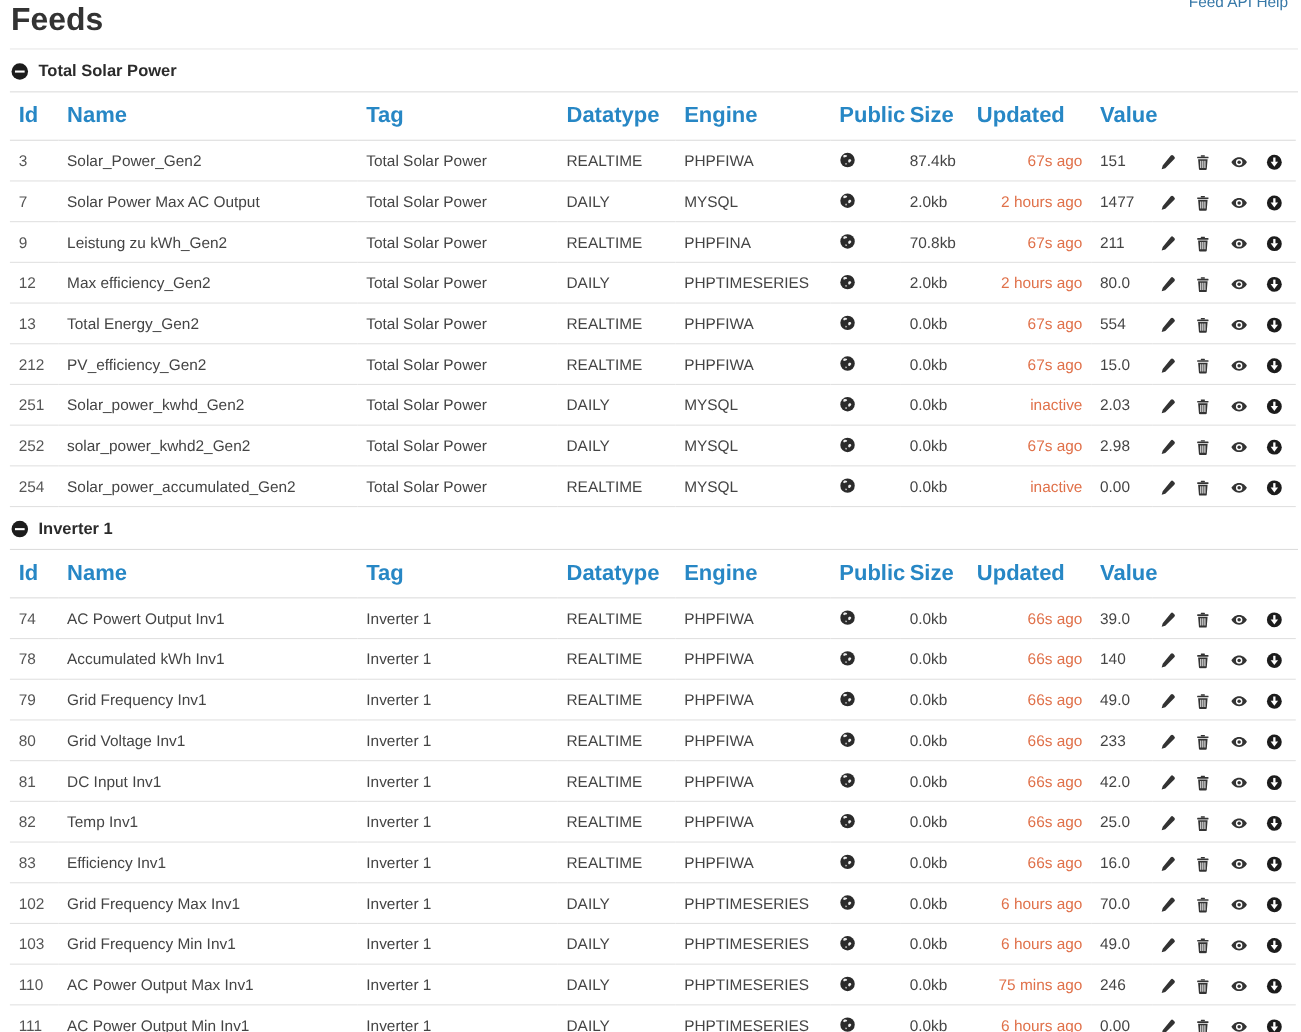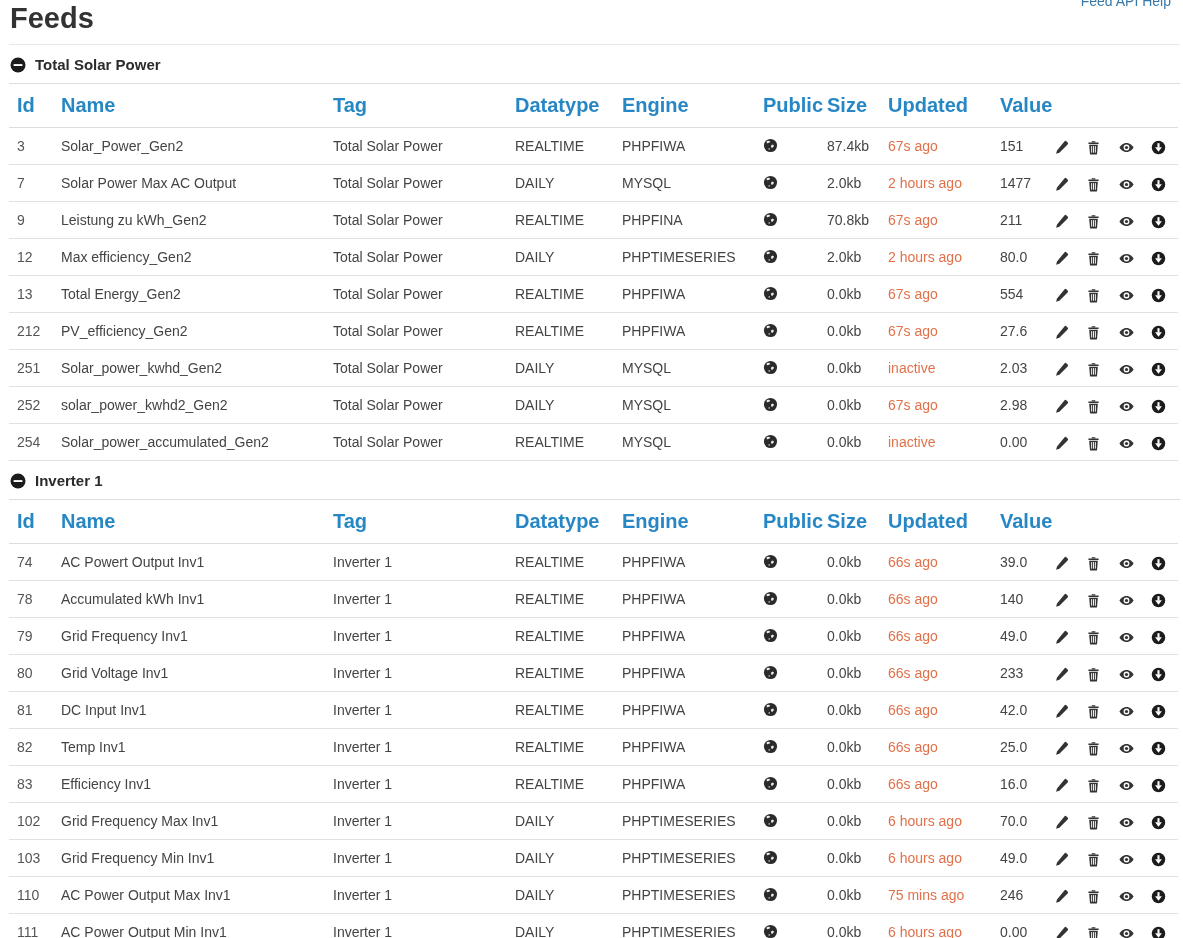--- a/index.html
+++ b/index.html
@@ -42,21 +42,21 @@
   th{
     text-align:left;font-weight:bold;color:var(--blue);
     padding:10px 8px;border-bottom:1px solid var(--border);
     font-size:20px;white-space:nowrap;
   }
   td{
     padding:10px 8px;border-bottom:1px solid #e1e1e1;
     color:#444;white-space:nowrap;overflow:hidden;vertical-align:middle;
   }
   td.id-cell{color:#555;}
-  td.updated-cell{color:var(--orange);}
+  td.updated-cell{color:var(--orange);text-align:right;}
   td.public-cell{padding-top:8px;padding-bottom:6px;}
   td.actions-cell{padding:8px 12px 6px 6px;}
   .actions-wrap{display:flex;justify-content:space-between;align-items:center;}
   .act{display:inline-flex;width:15px;height:15px;cursor:pointer;}
   .act svg,.minus-icon svg,.globe svg{width:100%;height:100%;display:block;}
   .globe{display:inline-flex;width:15px;height:15px;cursor:pointer;}
 </style>
 </head>
 <body>
 
@@ -394,21 +394,21 @@
         <svg viewBox="0 0 16 16">
           <circle cx="8" cy="8" r="7" fill="#2b2b2b"></circle>
           <path d="M4.5 3.2c1.2-.4 2.5-.2 3 .5.4.6-.3 1.2-1.1 1.3-.9.1-1.4.9-2.1.5-.6-.4-.6-1.8.2-2.3z" fill="#fff" opacity=".92"></path>
           <path d="M9.5 7.2c1-.3 2 .2 2.1 1 .1.7-.6 1-1 1.6-.4.6-1.2.8-1.7.3-.5-.6-.4-2.5.6-2.9z" fill="#fff" opacity=".92"></path>
           <path d="M6.3 10.8c.5-.1 1 .3 1 .8 0 .6-.5 1-1 .9-.5-.2-.6-1.5 0-1.7z" fill="#fff" opacity=".85"></path>
         </svg>
       </span>
     </td>
     <td>0.0kb</td>
     <td class="updated-cell">67s ago</td>
-    <td>27.6</td>
+    <td>15.0</td>
     <td class="actions-cell">
       <span class="actions-wrap">
         <span class="act">
           <svg viewBox="0 0 16 16" fill="#333">
                       <path d="M11.1 1.5a1.6 1.6 0 0 1 2.3 0l1.1 1.1a1.6 1.6 0 0 1 0 2.3l-8.8 8.8-3.5 1 1-3.5z"></path>
                     </svg>
         </span>
         <span class="act">
           <svg viewBox="0 0 16 16" fill="#333">
             <rect x="2.5" y="2.6" width="11" height="1.6" rx=".4"></rect>

